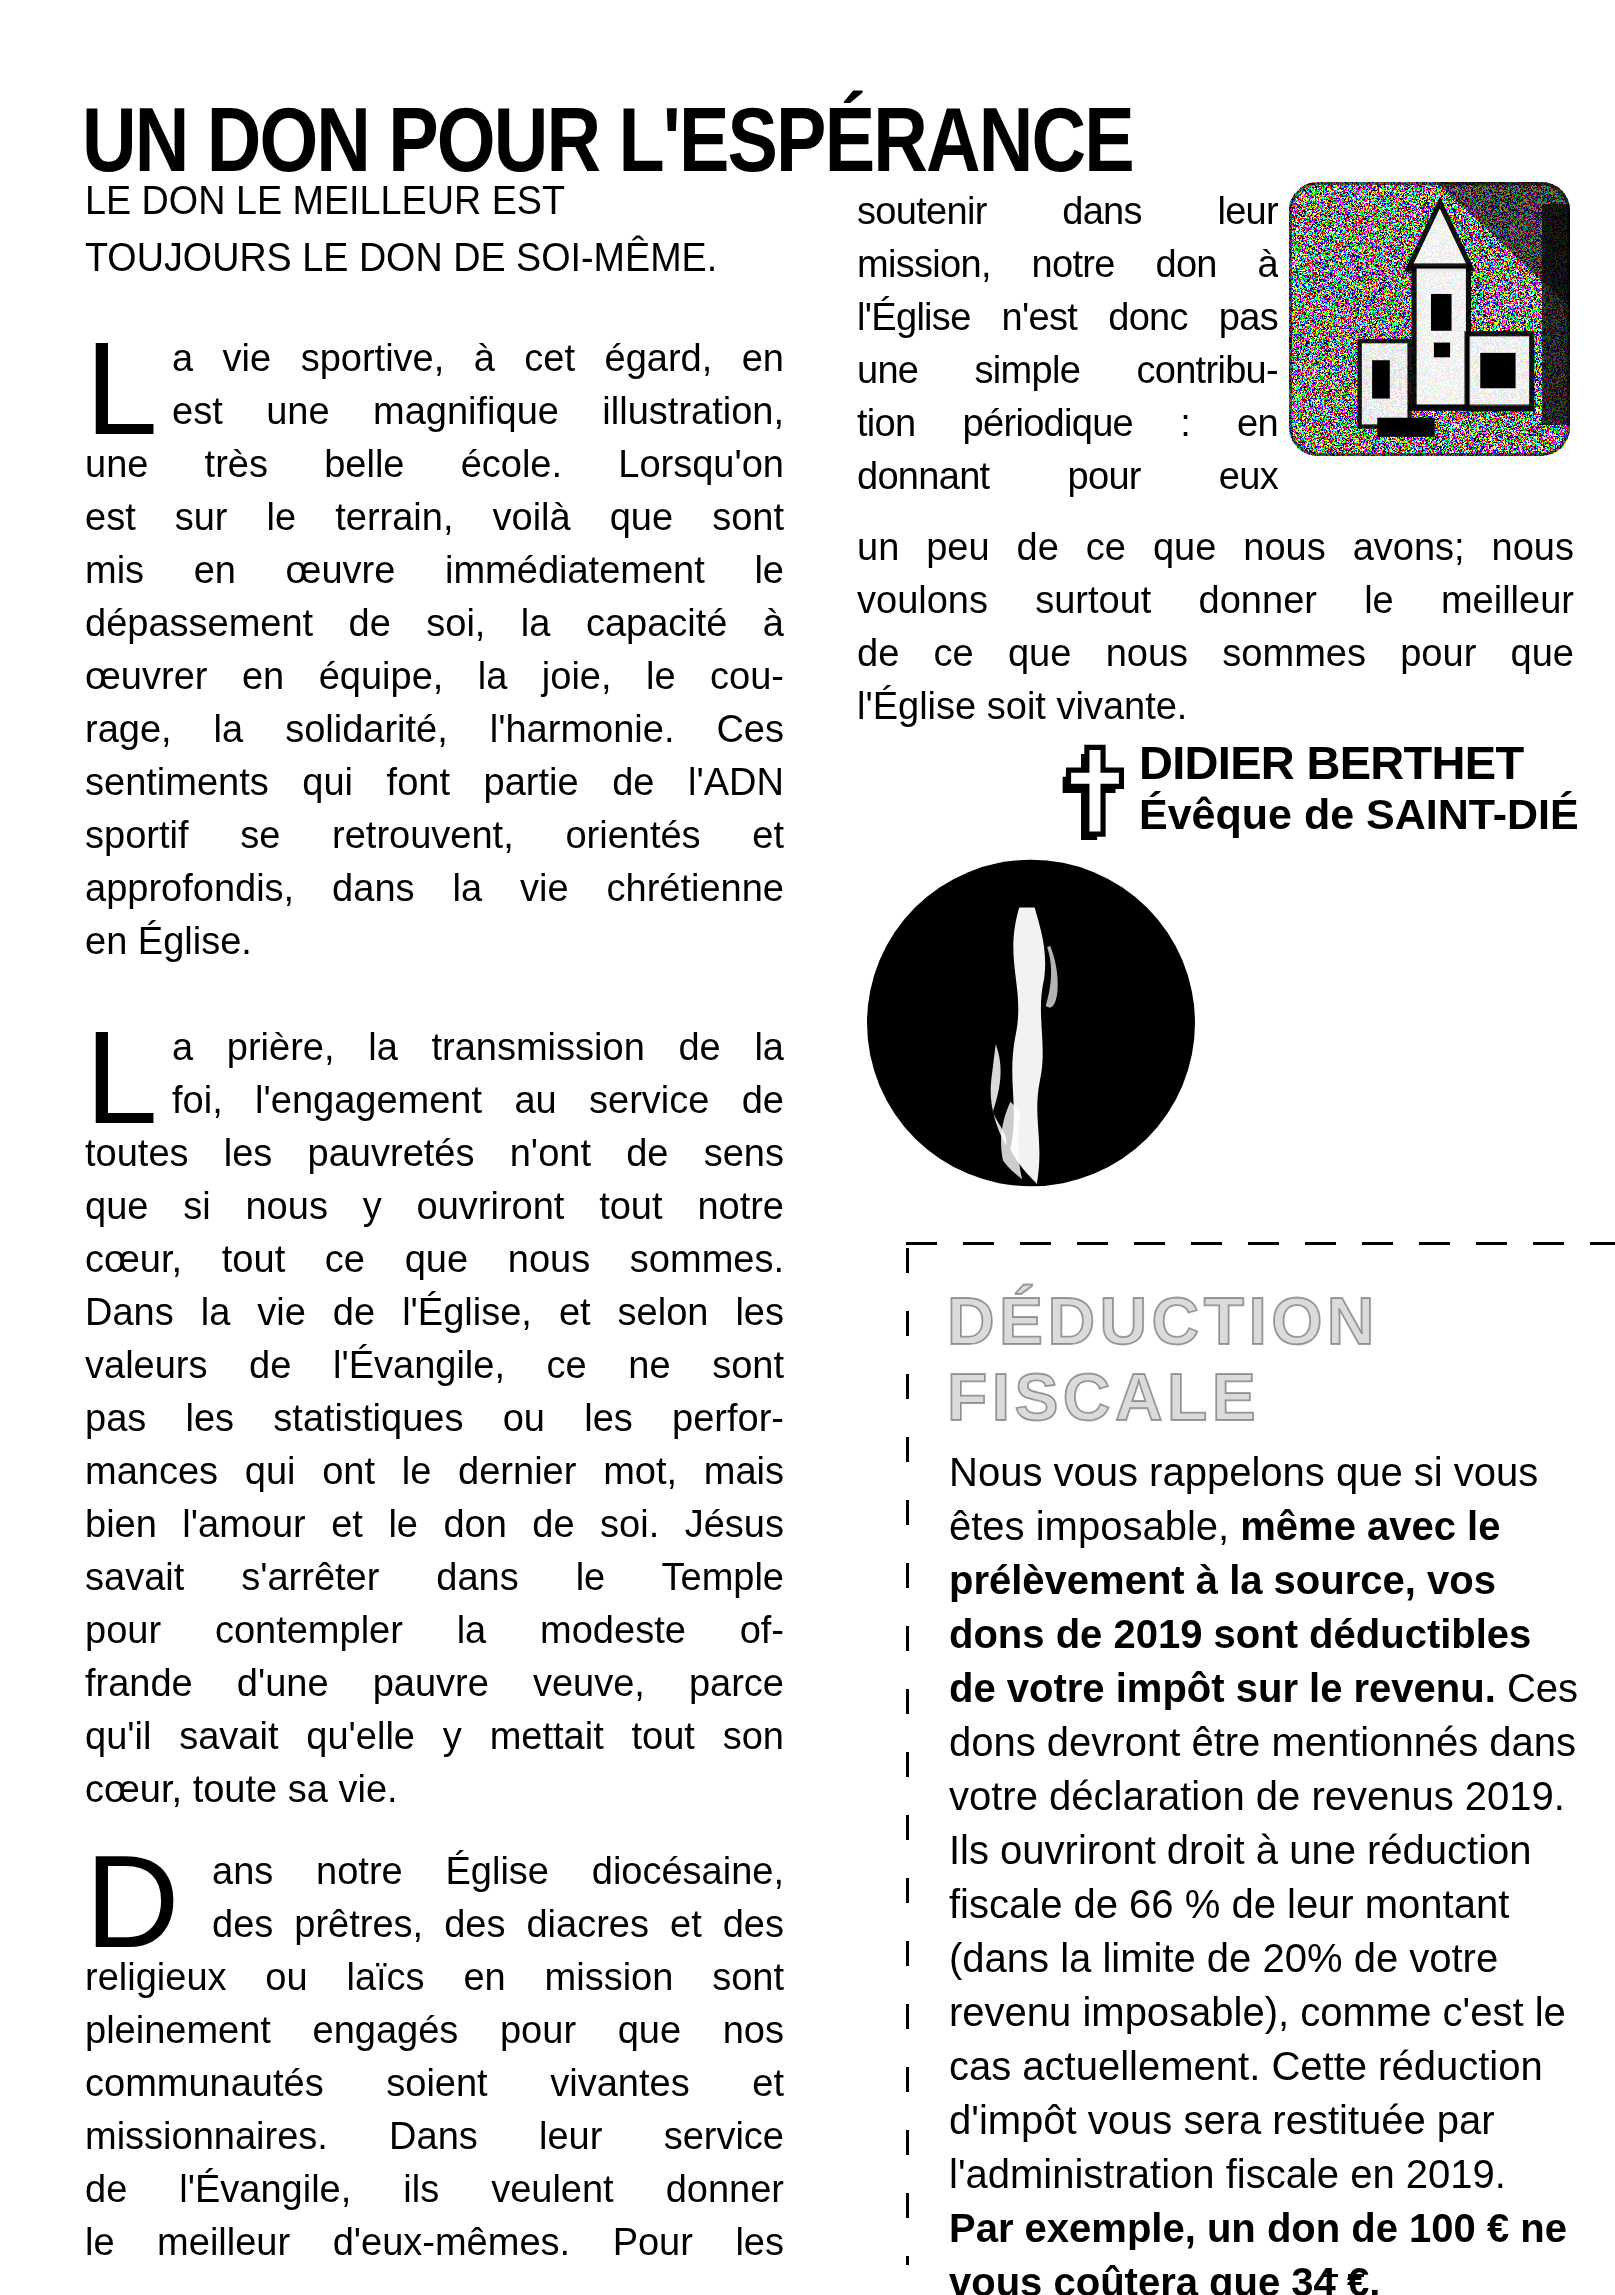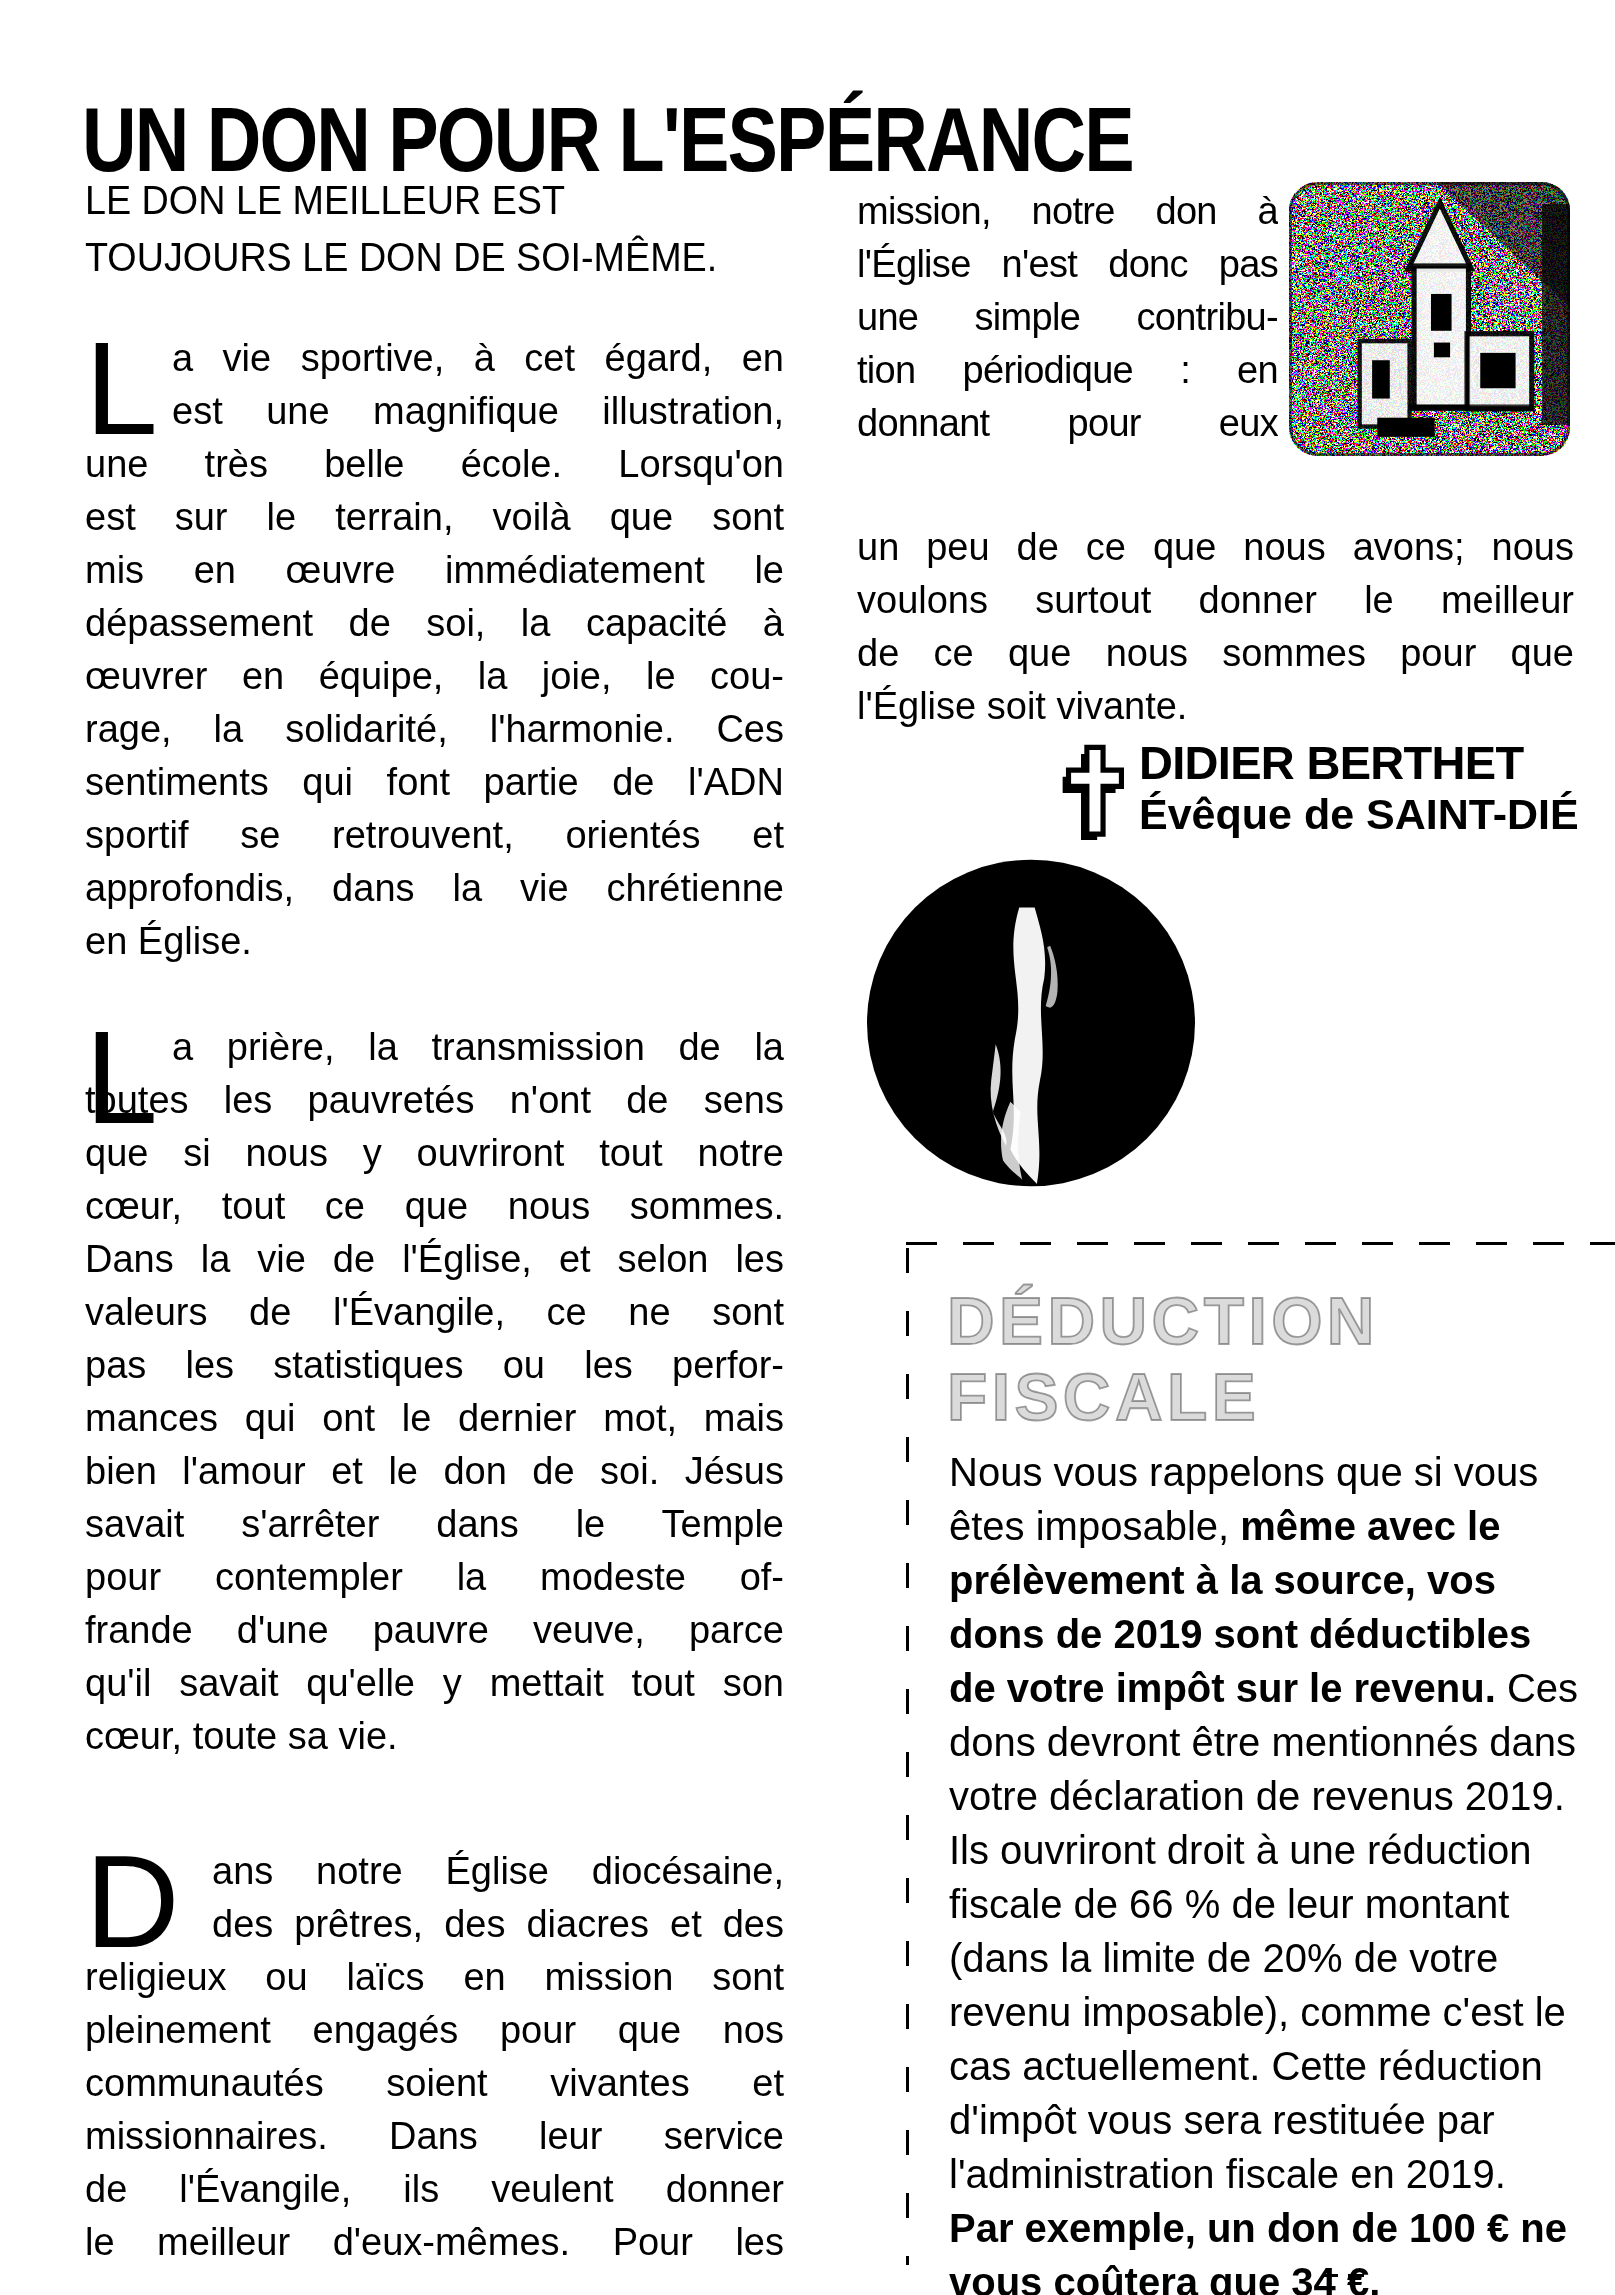--- a/index.html
+++ b/index.html
@@ -111,20 +111,21 @@
         <div class="line"><span>sportif se retrouvent, orientés et</span></div>
         <div class="line"><span>approfondis, dans la vie chrétienne</span></div>
         <div class="line end"><span>en Église.</span></div>
       </div>
   </div>
 
   <div class="para" id="para-b">
     <span class="dropcap">L</span>
     <div>
         <div class="line ind"><span>a prière, la transmission de la</span></div>
+        <div class="line ind"><span>foi, l'engagement au service de</span></div>
         <div class="line"><span>toutes les pauvretés n'ont de sens</span></div>
         <div class="line"><span>que si nous y ouvriront tout notre</span></div>
         <div class="line"><span>cœur, tout ce que nous sommes.</span></div>
         <div class="line"><span>Dans la vie de l'Église, et selon les</span></div>
         <div class="line"><span>valeurs de l'Évangile, ce ne sont</span></div>
         <div class="line"><span>pas les statistiques ou les perfor-</span></div>
         <div class="line"><span>mances qui ont le dernier mot, mais</span></div>
         <div class="line"><span>bien l'amour et le don de soi. Jésus</span></div>
         <div class="line"><span>savait s'arrêter dans le Temple</span></div>
         <div class="line"><span>pour contempler la modeste of-</span></div>
@@ -142,20 +143,21 @@
         <div class="line"><span>religieux ou laïcs en mission sont</span></div>
         <div class="line"><span>pleinement engagés pour que nos</span></div>
         <div class="line"><span>communautés soient vivantes et</span></div>
         <div class="line"><span>missionnaires. Dans leur service</span></div>
         <div class="line"><span>de l'Évangile, ils veulent donner</span></div>
         <div class="line"><span>le meilleur d'eux-mêmes. Pour les</span></div>
       </div>
   </div>
 
   <div class="right-narrow">
+      <div class="line"><span>soutenir dans leur</span></div>
       <div class="line"><span>mission, notre don à</span></div>
       <div class="line"><span>l'Église n'est donc pas</span></div>
       <div class="line"><span>une simple contribu-</span></div>
       <div class="line"><span>tion périodique : en</span></div>
       <div class="line"><span>donnant pour eux</span></div>
     </div>
   <div class="right-full">
       <div class="line"><span>un peu de ce que nous avons; nous</span></div>
       <div class="line"><span>voulons surtout donner le meilleur</span></div>
       <div class="line"><span>de ce que nous sommes pour que</span></div>

